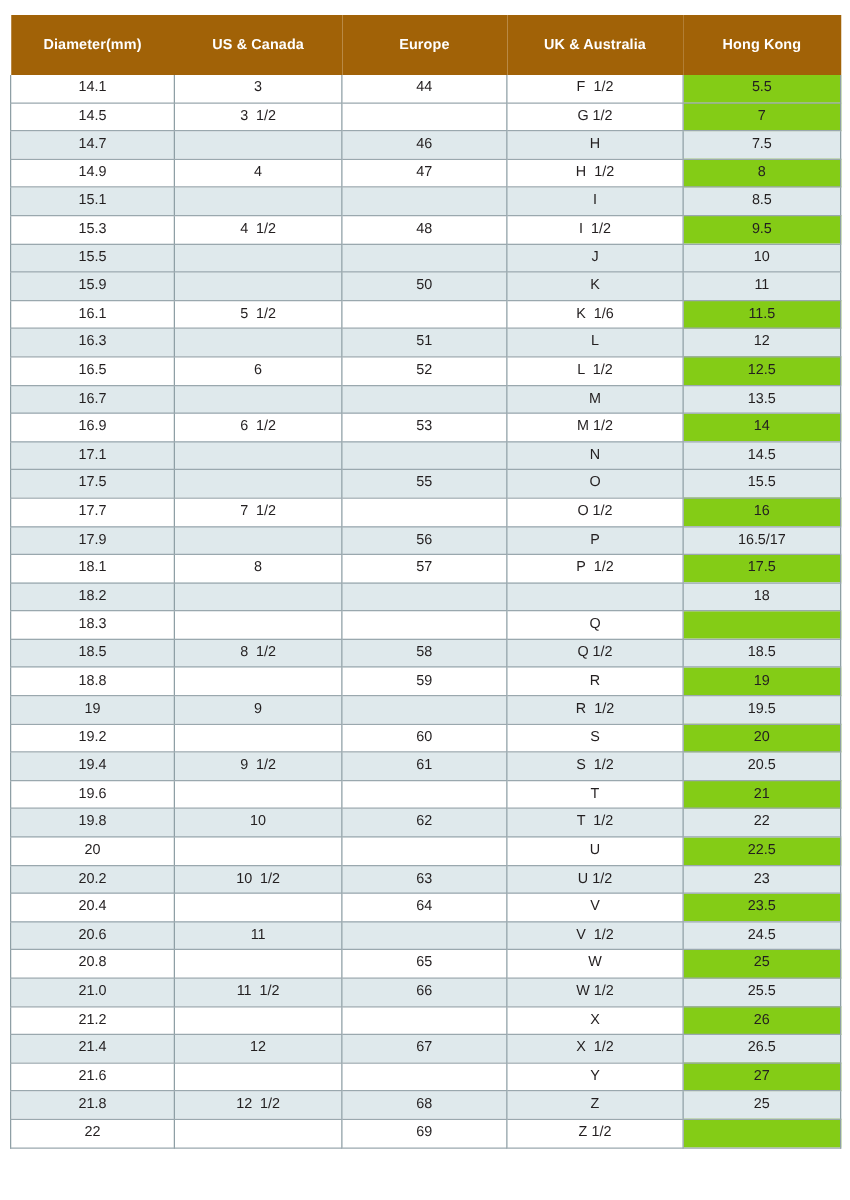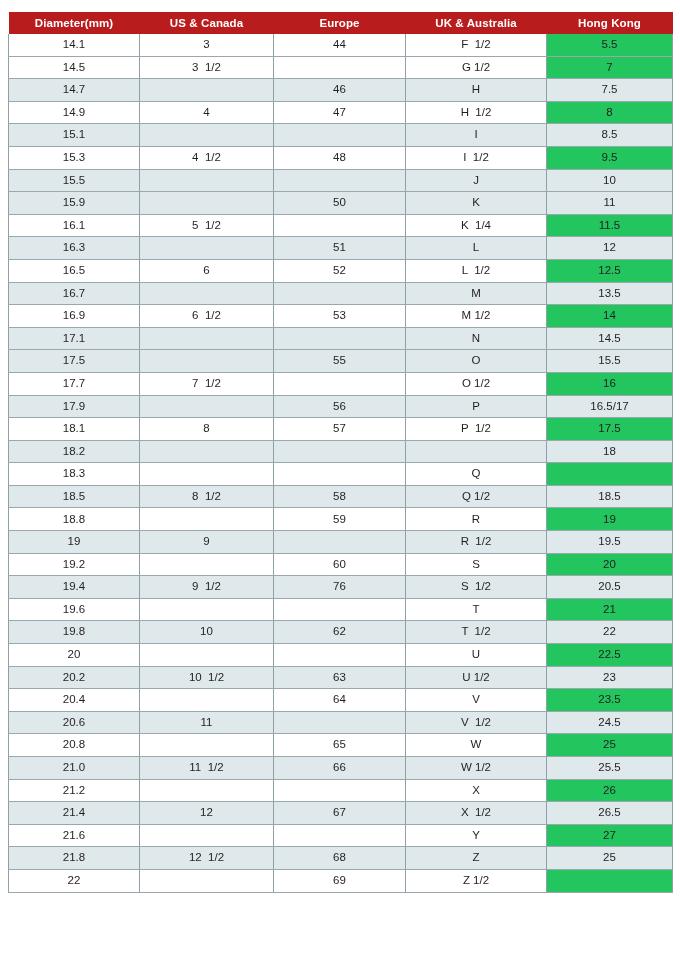--- a/index.html
+++ b/index.html
@@ -27,26 +27,26 @@
     width: 664px;
   }
 
   table.size-table col.c0 { width: 131px; }
   table.size-table col.c1 { width: 134px; }
   table.size-table col.c2 { width: 132px; }
   table.size-table col.c3 { width: 141px; }
   table.size-table col.c4 { width: 126px; }
 
   thead th {
-    background: #b91c1c;
+    background: #a16207;
     color: #ffffff;
     font-size: 11.5px;
     font-weight: bold;
     letter-spacing: 0.1px;
-    height: 22px;
+    height: 48px;
     padding: 0;
     text-align: center;
     vertical-align: middle;
     border: none;
   }
 
   tbody td {
     height: 21.6px;
     padding: 0;
     text-align: center;
@@ -65,21 +65,21 @@
 
   tbody tr.alt td {
     background: #dfe9ec;
   }
 
   
   tbody td.hk-dark {
     background: #a9c3cd;
   }
   tbody td.hk-plain {
-    background: #22c55e;
+    background: #84cc16;
   }
 
   tbody tr:last-child td {
     border-bottom: 1px solid #9aa8ae;
   }
 </style>
 </head>
 <body>
 
 <div class="table-wrap">
@@ -154,21 +154,21 @@
           <td>15.9</td>
           <td></td>
           <td>50</td>
           <td>K</td>
           <td class="hk-dark">11</td>
         </tr>
         <tr>
           <td>16.1</td>
           <td>5  1/2</td>
           <td></td>
-          <td>K  1/4</td>
+          <td>K  1/6</td>
           <td class="hk-plain">11.5</td>
         </tr>
         <tr class="alt">
           <td>16.3</td>
           <td></td>
           <td>51</td>
           <td>L</td>
           <td class="hk-dark">12</td>
         </tr>
         <tr>
@@ -265,21 +265,21 @@
         <tr>
           <td>19.2</td>
           <td></td>
           <td>60</td>
           <td>S</td>
           <td class="hk-plain">20</td>
         </tr>
         <tr class="alt">
           <td>19.4</td>
           <td>9  1/2</td>
-          <td>76</td>
+          <td>61</td>
           <td>S  1/2</td>
           <td class="hk-dark">20.5</td>
         </tr>
         <tr>
           <td>19.6</td>
           <td></td>
           <td></td>
           <td>T</td>
           <td class="hk-plain">21</td>
         </tr>

